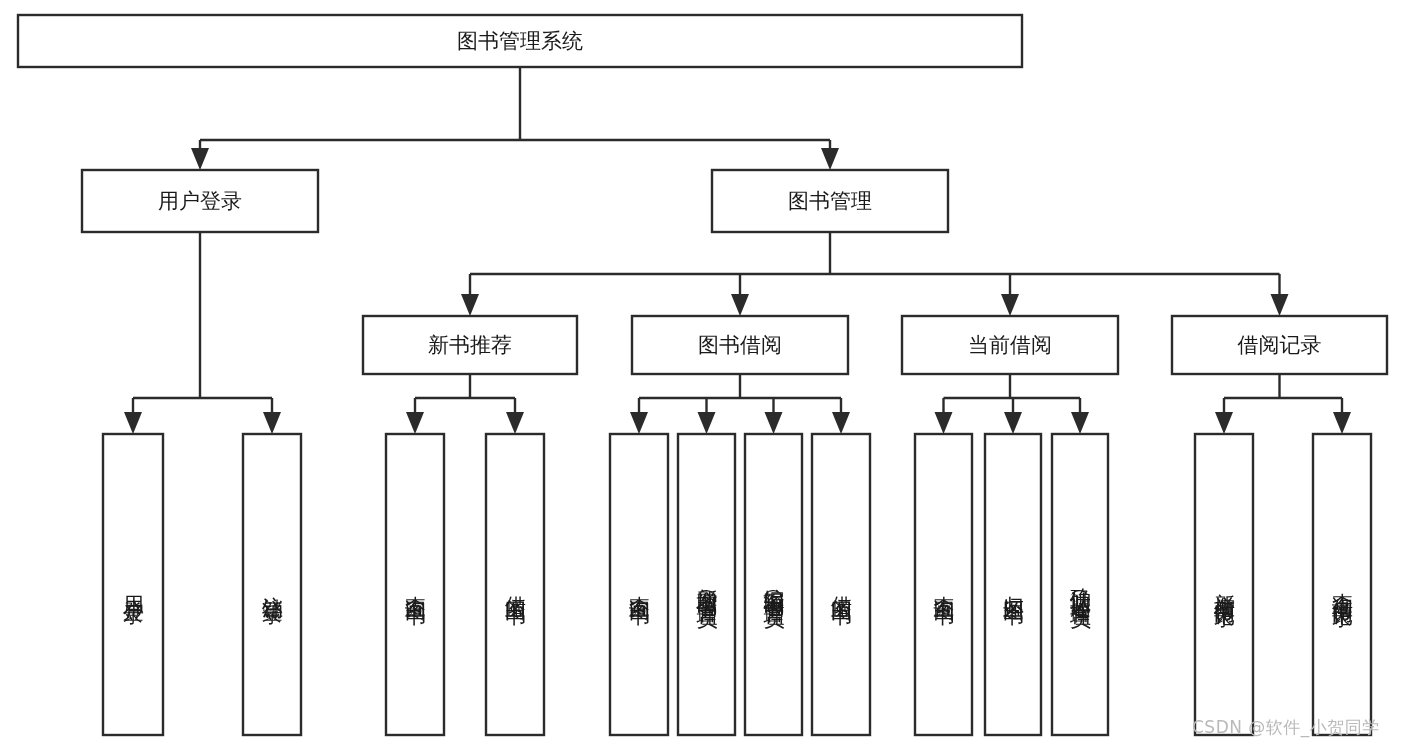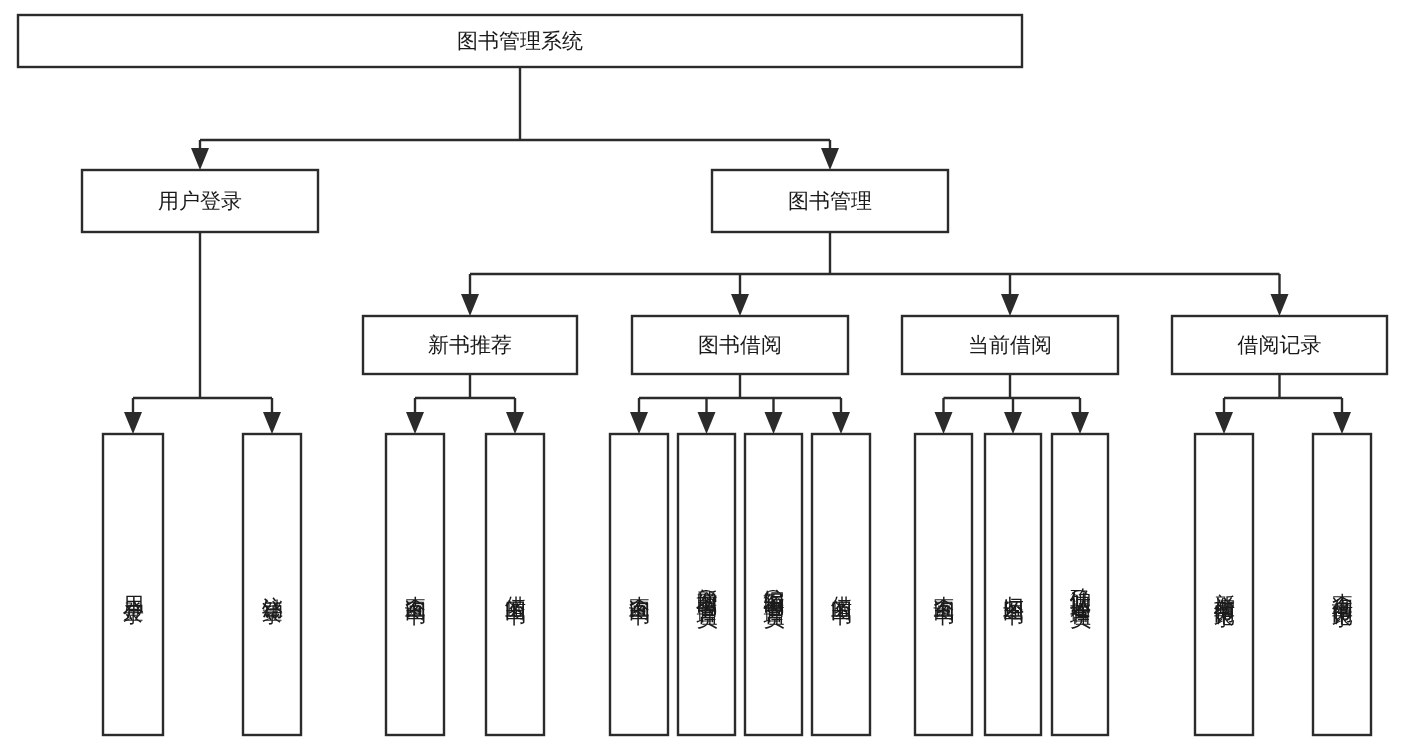--- a/index.html
+++ b/index.html
@@ -210,14 +210,15 @@
         <span class="leaf-label">确认归还（管理员）</span>
       </div>
       <div class="leaf-label-box" style="left: 1195px; top: 434px; width: 58px; height: 301px;">
         <span class="leaf-label">新增借阅记录</span>
       </div>
       <div class="leaf-label-box" style="left: 1313px; top: 434px; width: 58px; height: 301px;">
         <span class="leaf-label">查询借阅记录</span>
       </div>
     </div>
 
+  <div class="watermark" style="left: 1192px; top: 716px;">CSDN @软件_小贺同学</div>
 
 </div>
 
 </body></html>

